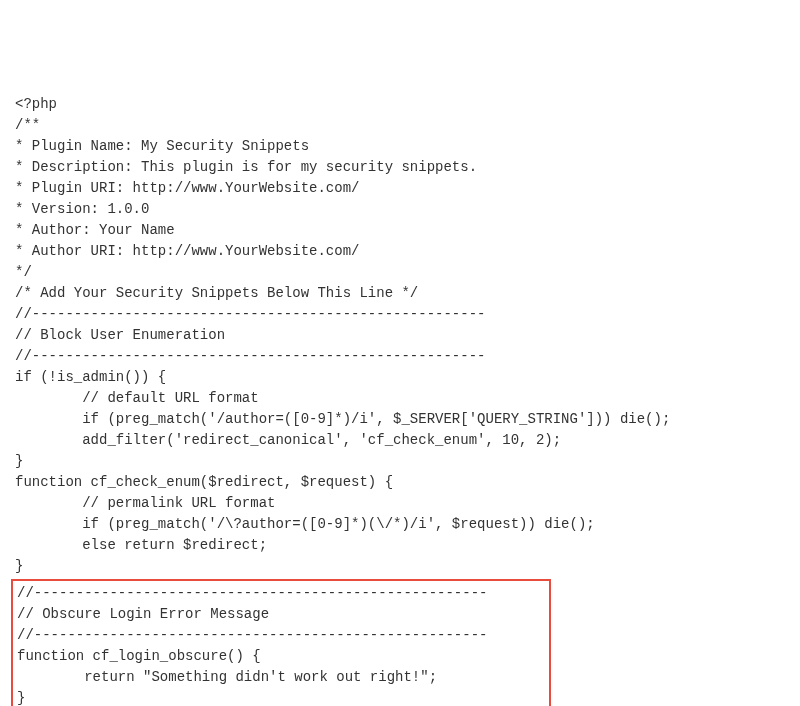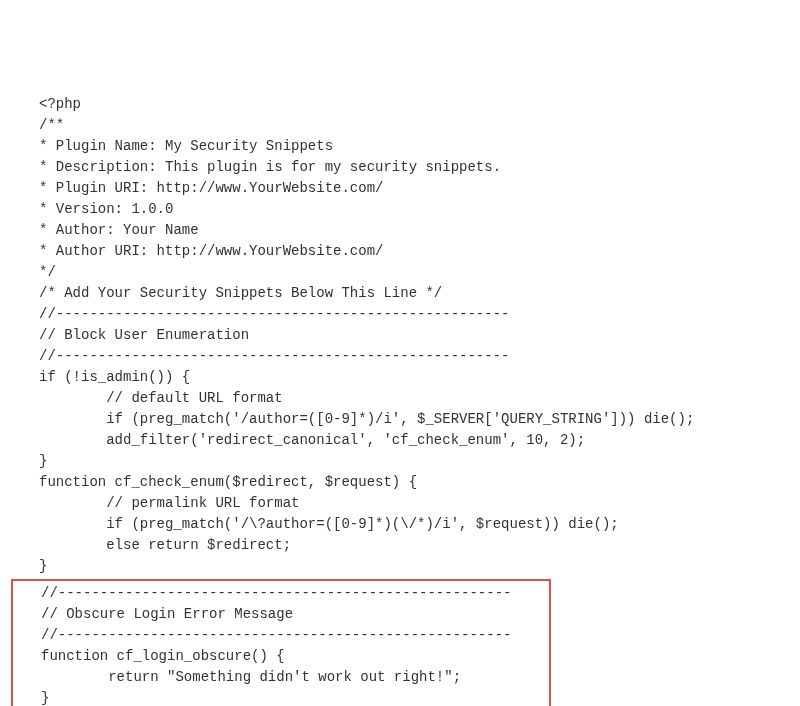--- a/index.html
+++ b/index.html
@@ -14,21 +14,20 @@
       color: #333;
       background: #fff;
       padding: 10px 15px;
       white-space: pre;
     }
     .code-container {
       position: relative;
     }
     .code-line {
       display: block;
-      margin-left: 24px;
     }
     .highlighted-section {
       border: 2px solid #e74c3c;
       padding: 2px 4px;
       margin: 2px -4px;
       display: inline-block;
       width: calc(100% - 30%);
       min-width: 540px;
     }
   </style>

